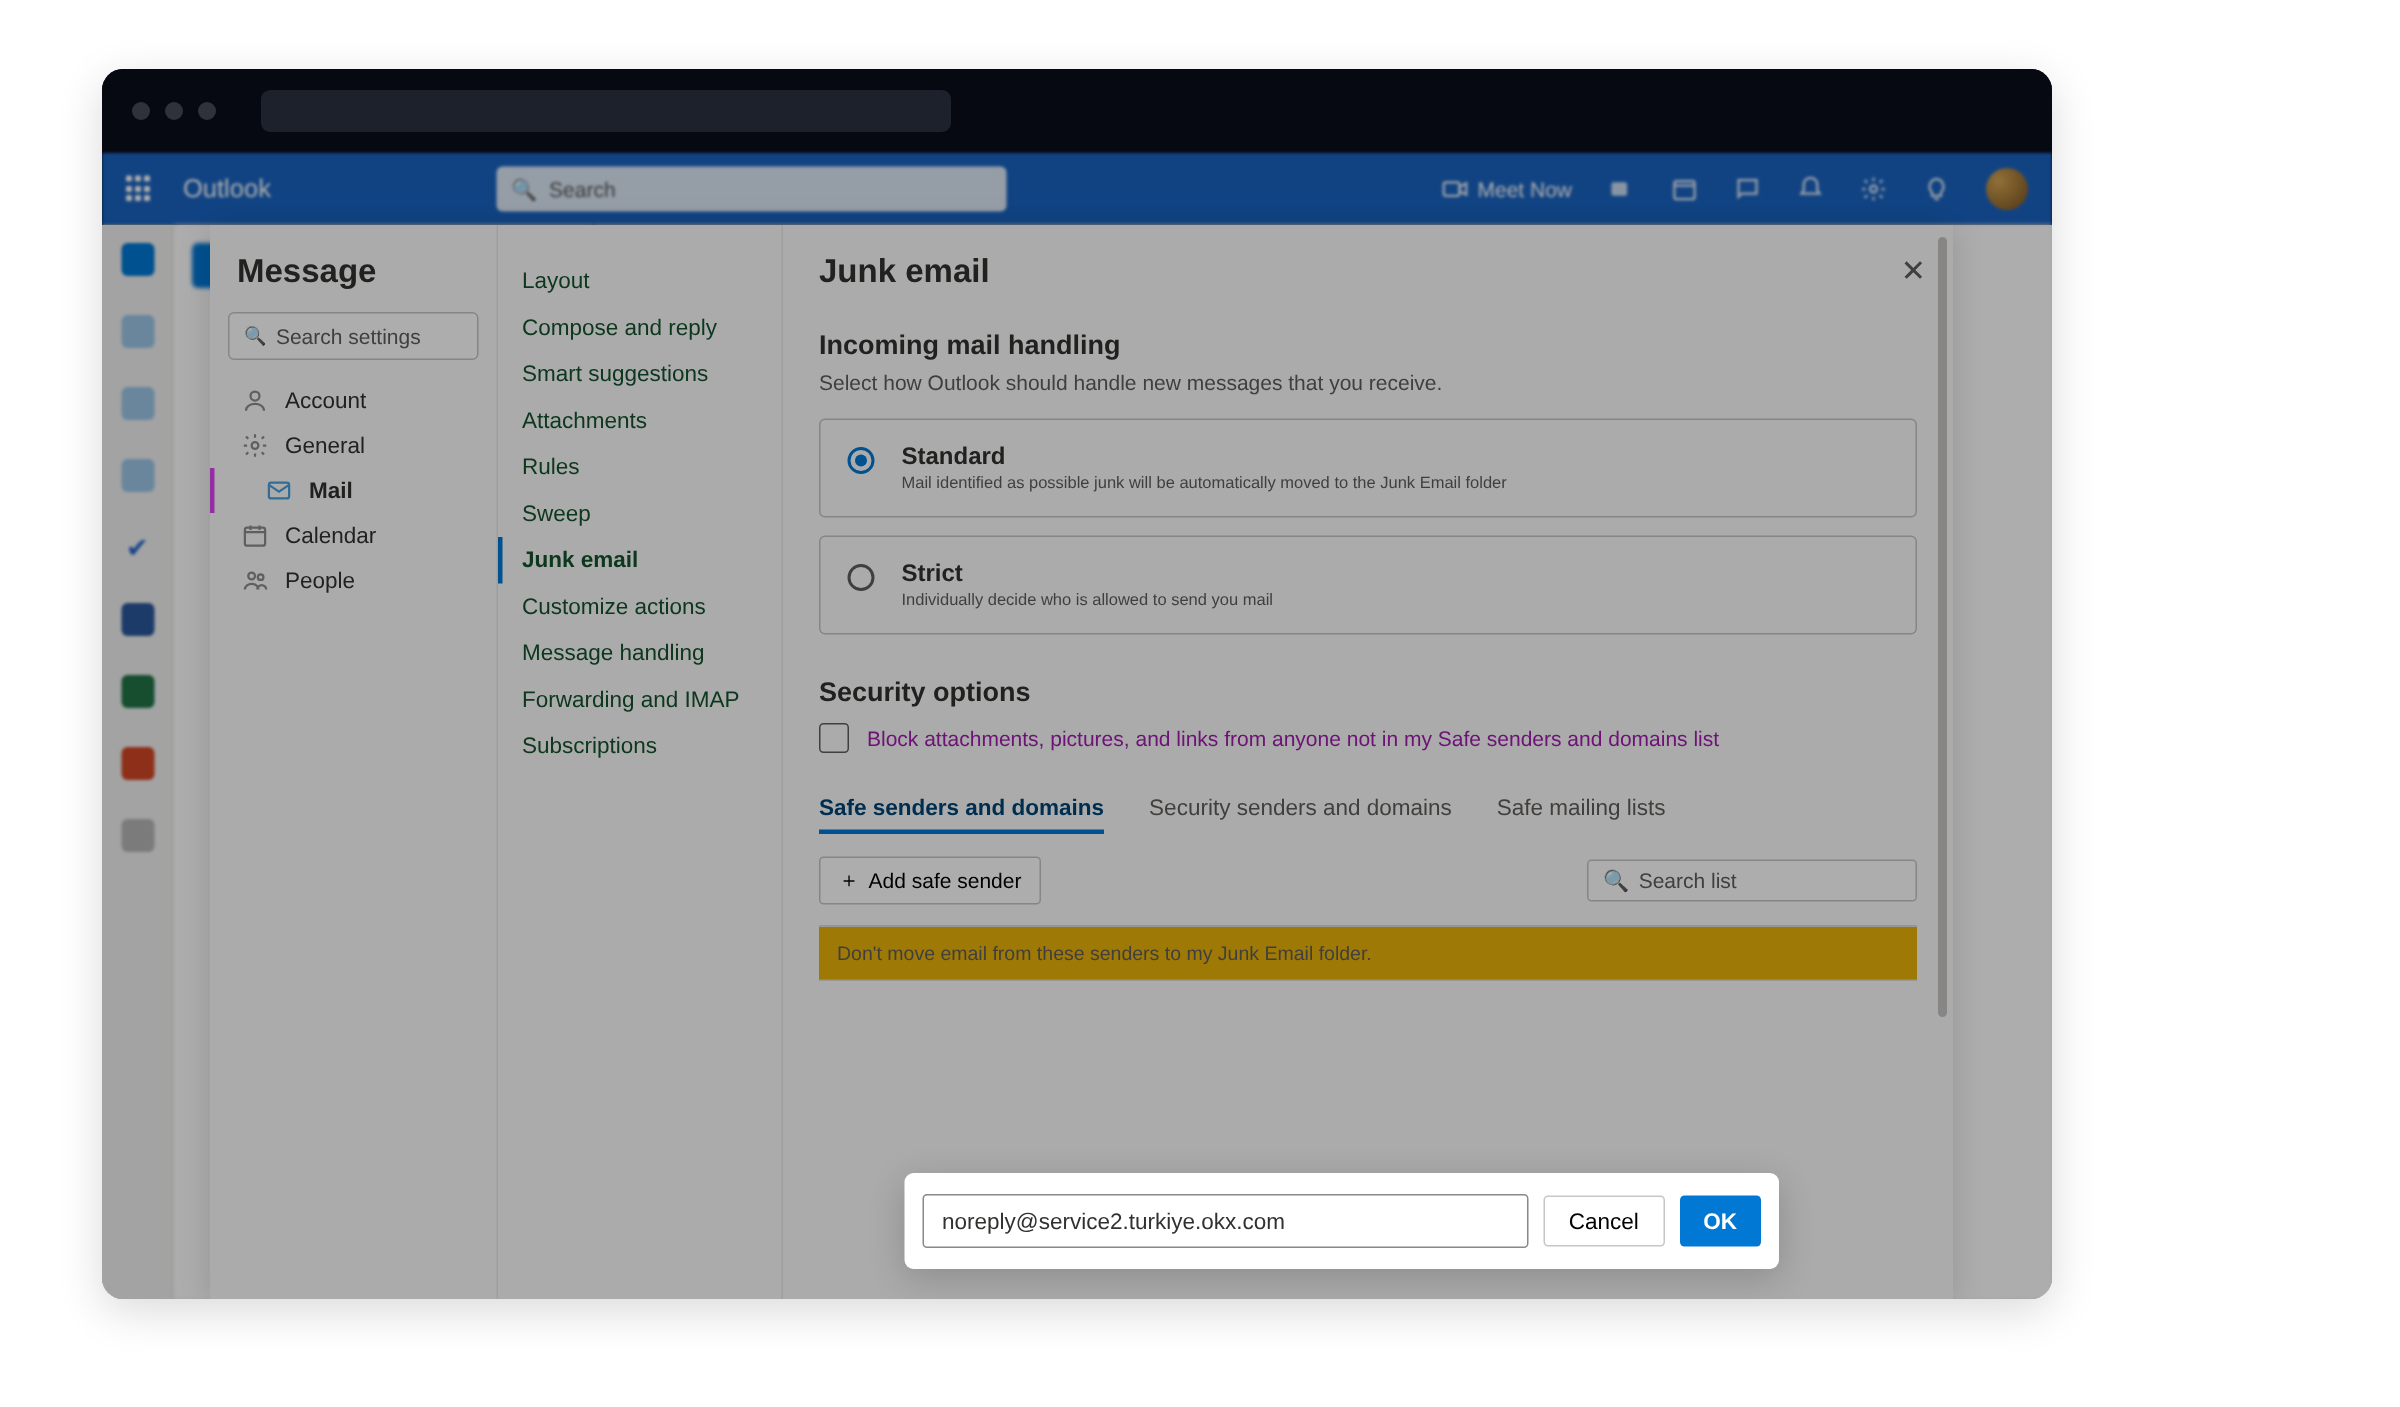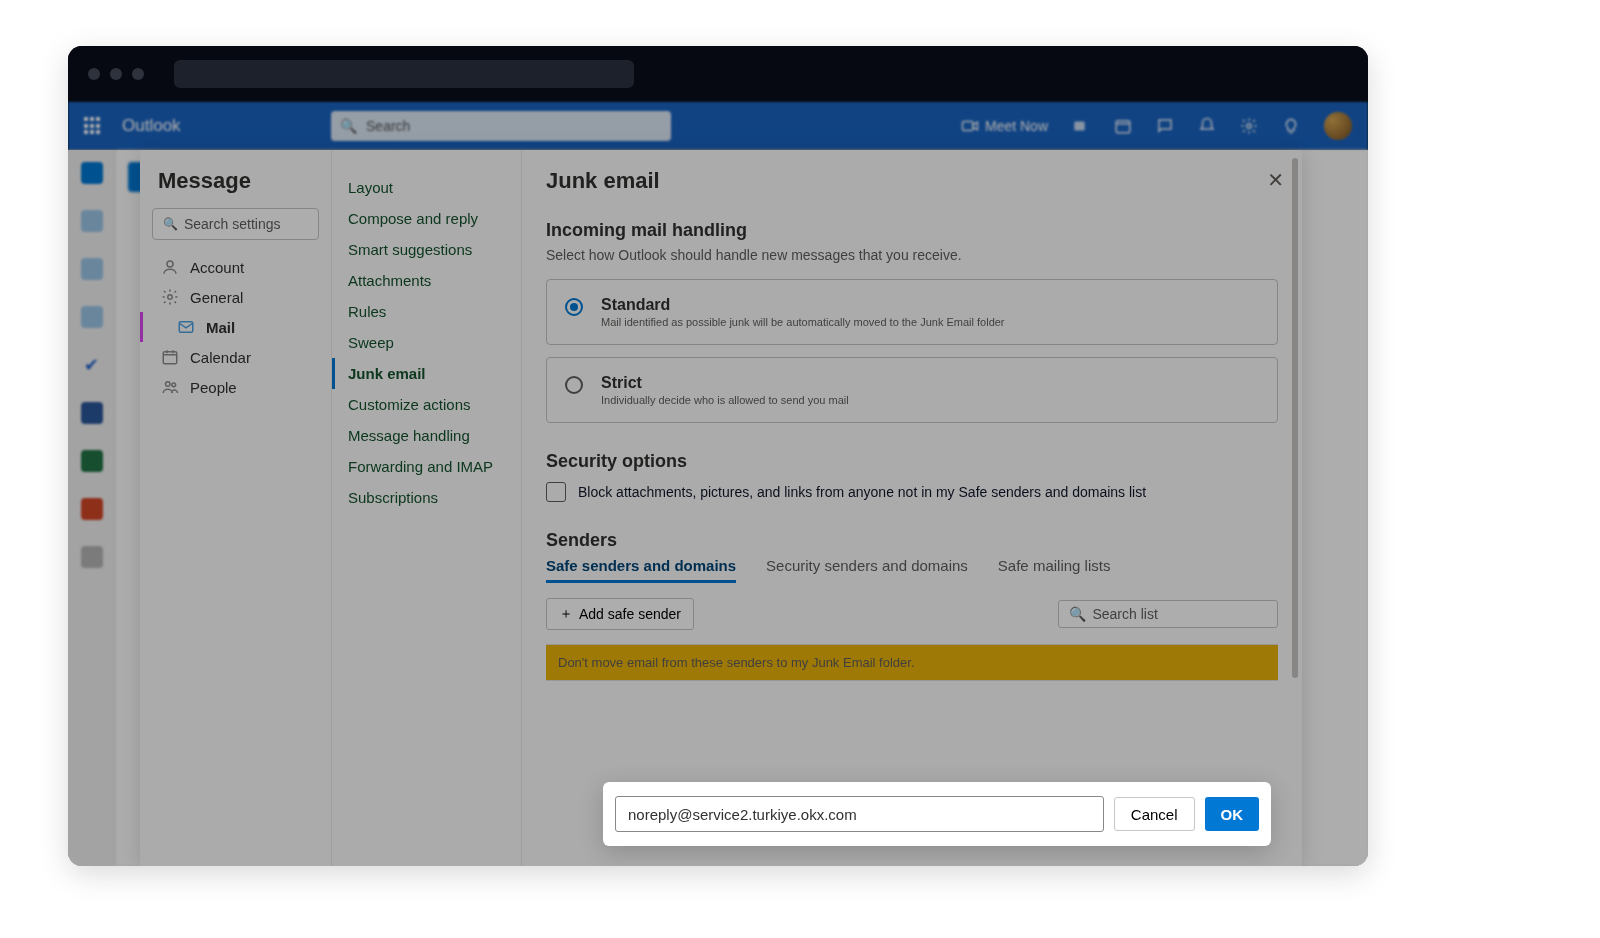--- a/index.html
+++ b/index.html
@@ -65,35 +65,35 @@
 .sec-desc { font-size: 14px; color: #605e5c; margin-bottom: 16px; }
 
 .radio-card { border: 1px solid #c8c6c4; border-radius: 4px; padding: 16px 18px; display: flex; gap: 18px; margin-bottom: 12px; cursor:pointer; }
 .radio { width: 18px; height: 18px; border: 2px solid #605e5c; border-radius: 50%; flex-shrink: 0; margin-top: 2px; position: relative; }
 .radio.selected { border-color: #0078d4; }
 .radio.selected::after { content:''; position:absolute; inset:3px; background:#0078d4; border-radius:50%; }
 .radio-title { font-weight: 600; font-size: 16px; color: #323130; margin-bottom: 2px; }
 .radio-desc { font-size: 11px; color: #605e5c; }
 
 .section-gap { margin-top: 28px; }
-.chk-row { display: flex; align-items: center; gap: 12px; font-size: 14px; color: #0f172a; margin-top: 10px; }
+.chk-row { display: flex; align-items: center; gap: 12px; font-size: 14px; color: #a21caf; margin-top: 10px; }
 .checkbox { width: 20px; height: 20px; border: 1.5px solid #605e5c; border-radius: 3px; flex-shrink: 0; }
 
 .tabs { display: flex; gap: 30px; margin-top: 2px; border-bottom: 1px solid transparent; }
 .tab { font-size: 15px; color: #605e5c; padding-bottom: 6px; cursor: pointer; }
 .tab.active { color: #004578; font-weight: 600; border-bottom: 3px solid #0078d4; }
 
 .add-row { display: flex; align-items: center; gap: 8px; margin-top: 14px; }
 .add-btn { border: 1px solid #c8c6c4; background: #fff; padding: 6px 12px; font-size: 14px; border-radius: 3px; display:flex; align-items:center; gap:6px; cursor:pointer; }
 .list-search { margin-left: auto; border: 1px solid #c8c6c4; background: #fff; padding: 5px 10px; font-size: 14px; border-radius: 3px; width: 220px; display:flex; align-items:center; gap:6px; color:#605e5c; }
 
 .hint-row { background: #eab308; padding: 10px 12px; font-size: 13px; color: #605e5c; margin-top: 14px; border-top:1px solid #e1dfdd; border-bottom:1px solid #e1dfdd; }
 
 
-.input-row-container { position: absolute; left: 535px; bottom: 20px; width: 668px; background: #fff; padding: 14px 12px; display: flex; gap: 10px; align-items: center; z-index: 50; border-radius: 6px; box-shadow: 0 6px 24px rgba(0,0,0,0.18); }
+.input-row-container { position: absolute; left: 535px; bottom: 20px; width: 583px; background: #fff; padding: 14px 12px; display: flex; gap: 10px; align-items: center; z-index: 50; border-radius: 6px; box-shadow: 0 6px 24px rgba(0,0,0,0.18); }
 .sender-input { flex: 1; height: 36px; border: 1px solid #8a8886; border-radius: 3px; padding: 0 12px; font-size: 15px; color: #323130; outline: none; }
 .cancel-btn { height: 34px; padding: 0 16px; background: #fff; border: 1px solid #c8c6c4; border-radius: 3px; font-size: 15px; cursor: pointer; }
 .ok-btn { height: 34px; padding: 0 16px; background: #0078d4; color: #fff; border: none; border-radius: 3px; font-size: 15px; font-weight: 600; cursor: pointer; }
 
 .scrollbar-stub { position:absolute; right:4px; top:8px; width:6px; height:520px; background:#c8c6c4; border-radius:3px; }
 
 svg { display:block; }
 </style>
 </head>
 <body>
@@ -272,21 +272,20 @@
 
         <div class="section-gap">
           <div class="sec-title">Security options</div>
           <div class="chk-row">
             <div class="checkbox"></div>
             <span>Block attachments, pictures, and links from anyone not in my Safe senders and domains list</span>
           </div>
         </div>
 
         <div class="section-gap">
-          <div class="sec-title">Senders</div>
           <div class="tabs">
             <div class="tab active">Safe senders and domains</div>
             <div class="tab">Security senders and domains</div>
             <div class="tab">Safe mailing lists</div>
           </div>
           <div class="add-row">
             <button class="add-btn">
               <span>＋</span>
               <span>Add safe sender</span>
             </button>

